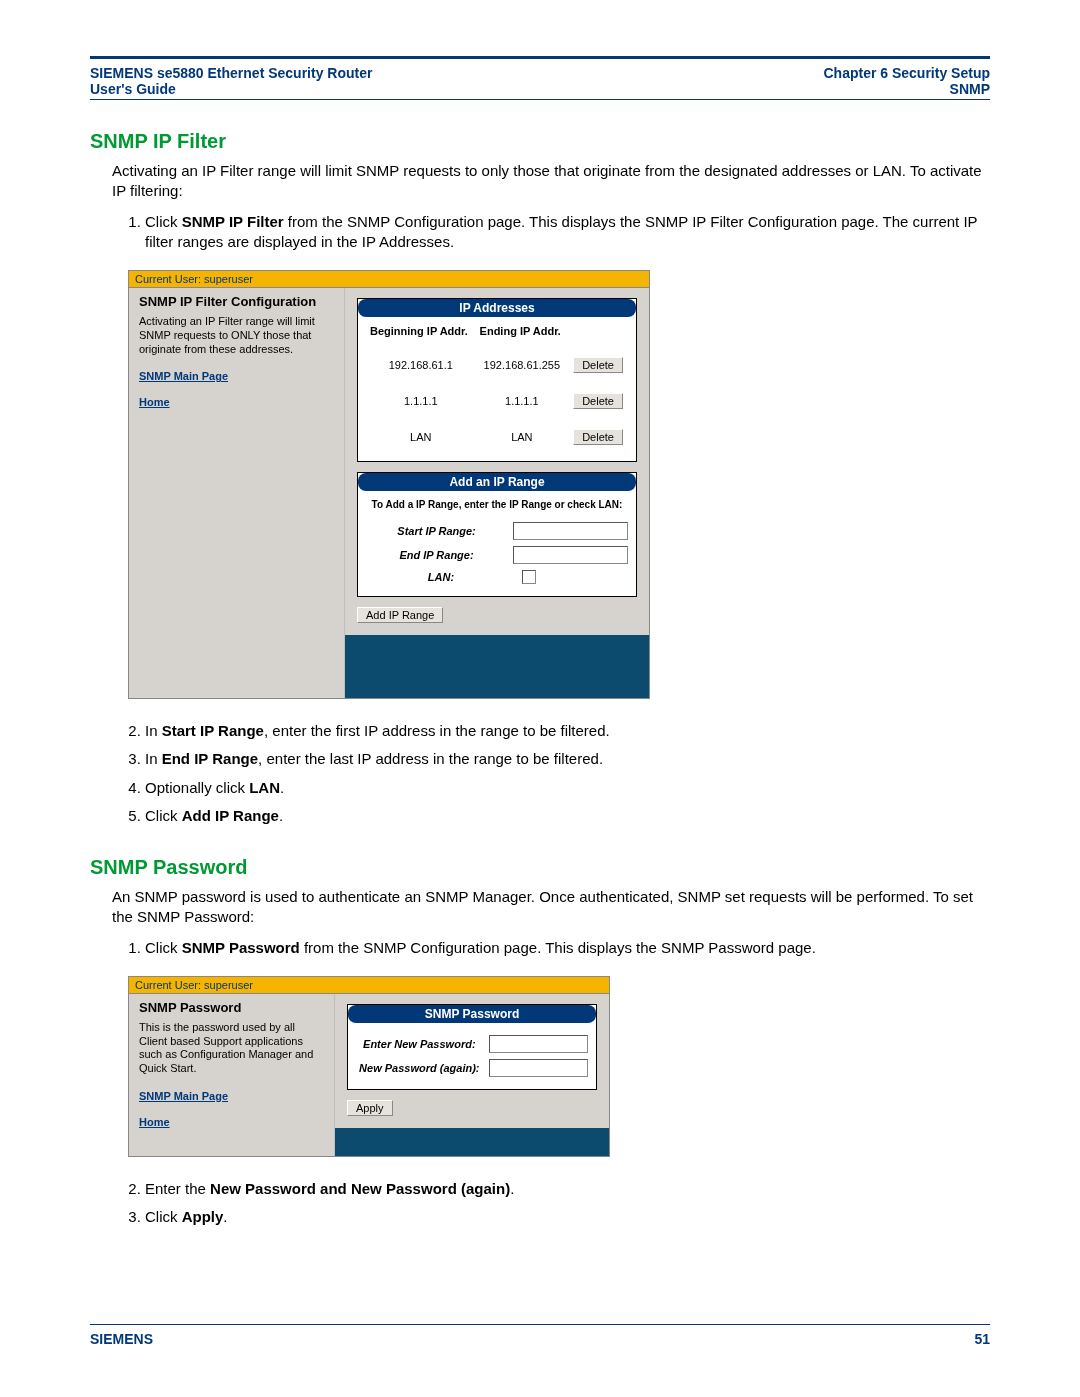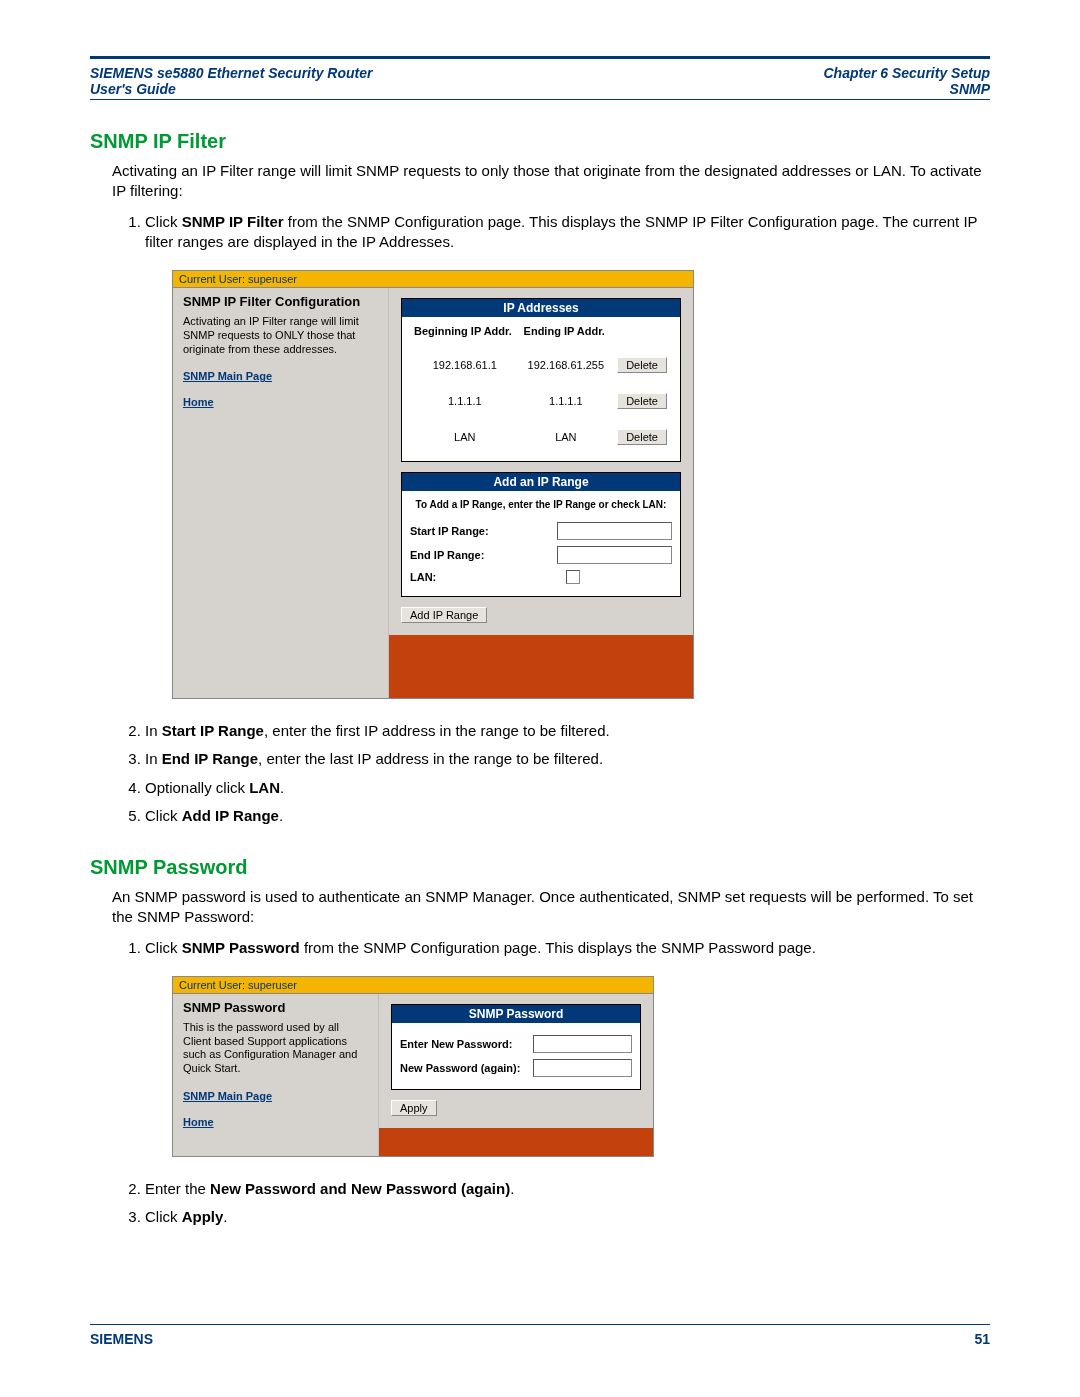--- a/index.html
+++ b/index.html
@@ -16,43 +16,42 @@
     box-sizing: border-box;
     padding: 56px 90px 50px 90px;
     background: #fff;
   }
   .hdr-rule-top { border-top: 3px solid #003878; margin-bottom: 2px; }
   .hdr-rule-thin { border-top: 1px solid #003878; }
   .header-row {
     display: flex; justify-content: space-between;
     color: #003878; font-weight: bold; font-size: 14px;
     padding: 4px 0 2px 0;
-    font-style: italic;
   }
   .header-row .right { text-align: right; margin-left: 24px; }
   .footer {
     position: absolute; left: 90px; right: 90px; bottom: 50px;
   }
   .footer .ftr-rule { border-top: 1px solid #003878; }
   .footer-row {
     display: flex; justify-content: space-between;
     color: #003878; font-weight: bold; font-size: 14px;
     padding-top: 6px;
   }
   h3.sect { color: #009933; font-size: 20px; margin: 30px 0 8px 0; font-weight: bold; }
   p.body { color: #000; margin: 4px 0 10px 22px; line-height: 1.35; }
   ol.steps { margin: 4px 0 10px 46px; padding: 0; }
   ol.steps li { margin: 8px 9px; line-height: 1.35; }
   b { font-weight: bold; }
 
   
   .shot {
     border: 1px solid #888;
-    margin: 8px 0 14px 82px;
-    background: #c2410c;
+    margin: 8px 0 14px 38px;
+    background: #0c4a6e;
     font-family: Tahoma, Arial, sans-serif;
     font-size: 12px;
     display: inline-block;
   }
   .goldbar {
     background: #f5b400; color: #003878;
     padding: 2px 6px; font-size: 11px;
     border-bottom: 1px solid #888;
   }
   .shot-body { display: flex; align-items: flex-start; }
@@ -62,33 +61,33 @@
     border-right: 1px solid #bfbfbf;
   }
   .sidepane h4 { margin: 0 0 6px 0; font-size: 13px; font-weight: bold; color: #000; }
   .sidepane p { margin: 0 0 14px 0; font-size: 11px; color: #000; line-height: 1.25; }
   .sidepane a { color: #003878; font-weight: bold; text-decoration: underline; font-size: 11px; display: block; margin-bottom: 14px; }
   .mainpane { padding: 10px 12px 12px 12px; background: #d6d3ce; }
 
   .boxframe { border: 1px solid #000; background: #fff; }
   .boxhdr {
     background: #003878; color: #fff; font-weight: bold;
-    text-align: center; padding: 2px 0; font-size: 12px;
+    text-align: center; padding: 2px 0; font-size: 12px; border-radius: 8px;
   }
   .boxinner { padding: 6px 8px; }
   table.iptbl { width: 100%; border-collapse: collapse; }
   table.iptbl th { font-size: 11px; font-weight: bold; padding: 2px 4px 10px 4px; text-align: left; }
   table.iptbl td { font-size: 11px; padding: 10px 4px; text-align: center; }
   .btn {
     display: inline-block; background: #e6e3dd;
     border: 1px solid #888; border-top-color: #fff; border-left-color: #fff;
     padding: 1px 8px; font-size: 11px; font-family: Tahoma, Arial, sans-serif; text-align: center;
   }
   .formrow { display: flex; align-items: center; margin: 6px 0; }
-  .formrow .lbl { width: 150px; text-align: left; font-weight: bold; font-size: 11px; padding-right: 6px; }
+  .formrow .lbl { width: 150px; text-align: center; font-weight: bold; font-size: 11px; padding-right: 6px; font-style: italic; }
   .txt {
     width: 120px; height: 16px; background: #fff;
     border: 1px solid #888; border-top-color: #555; border-left-color: #555;
     display: inline-block;
   }
   .chk {
     width: 12px; height: 12px; background: #fff;
     border: 1px solid #888; border-top-color: #555; border-left-color: #555;
     display: inline-block;
   }

